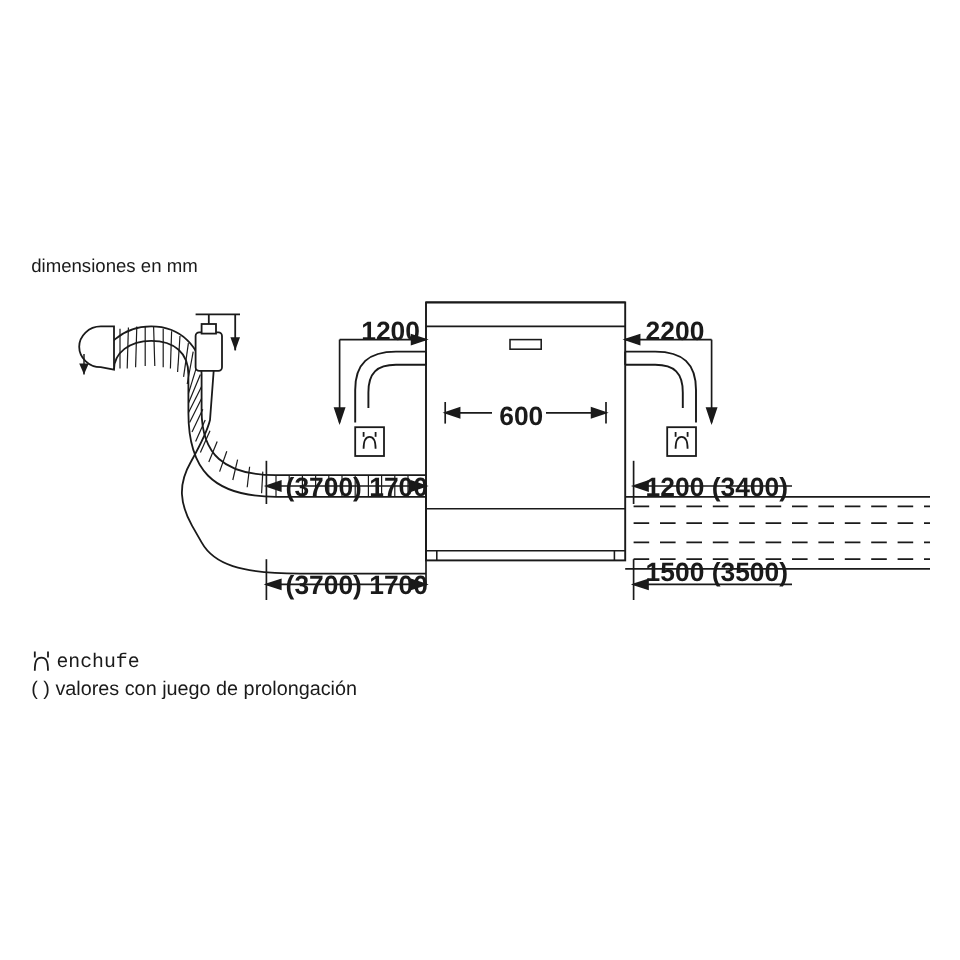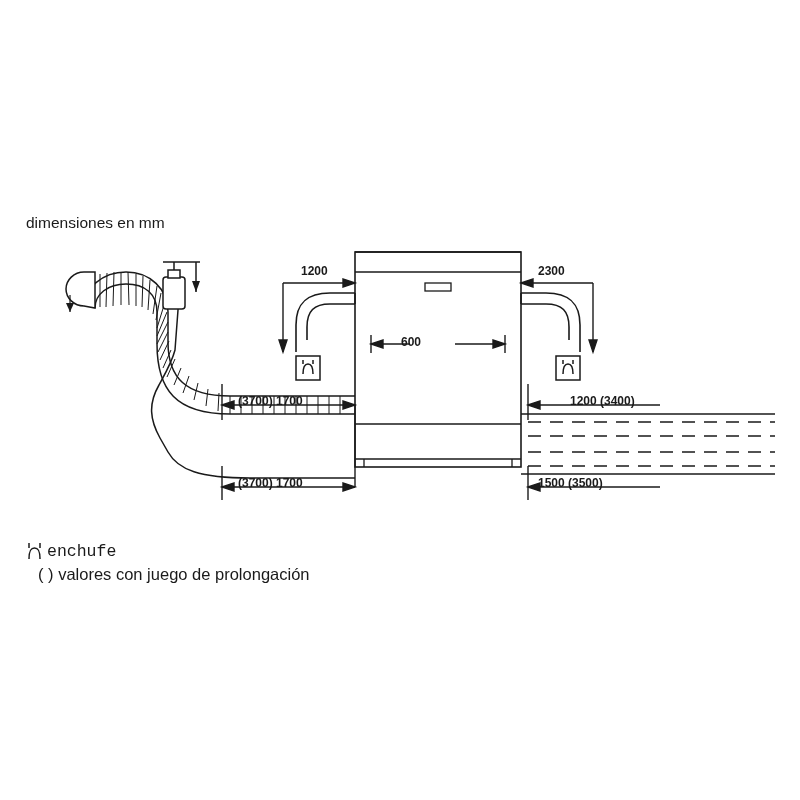--- a/index.html
+++ b/index.html
@@ -28,28 +28,28 @@
     color: #1a1a1a;
     white-space: nowrap;
     line-height: 1;
   }
   .title-label {
     font-size: 15.5px;
     left: 26px;
     top: 215px;
   }
   .dim-label {
-    font-size: 12px;
+    font-size: 22px;
     font-weight: bold;
   }
   .legend-label {
     font-size: 16.5px;
   }
   .legend-1 { left: 47px; top: 544px; font-family: Liberation Mono, monospace; }
-  .legend-2 { left: 26px; top: 566px; margin-left: 12px; }
+  .legend-2 { left: 26px; top: 566px; }
   svg { display: block; }
 </style>
 </head>
 <body>
 
 <div id="stage">
 
   <svg width="800" height="800" viewBox="0 0 800 800">
 
     <g fill="none" stroke="#1a1a1a">
@@ -215,31 +215,31 @@
       <line x1="196" y1="262" x2="196" y2="292"></line>
       <polygon points="196,292 192,281 200,281" fill="#1a1a1a" stroke="none"></polygon>
     </g>
 
   </svg>
 
   <div class="label title-label">dimensiones en mm</div>
 
   <div class="label dim-label" style="left:301px; top:265px;">1200</div>
 
-  <div class="label dim-label" style="left:538px; top:265px;">2300</div>
-
-  <div class="label dim-label" style="left:401px; top:336px;">600</div>
+  <div class="label dim-label" style="left:538px; top:265px;">2200</div>
+
+  <div class="label dim-label" style="left:416px; top:336px;">600</div>
 
   <div class="label dim-label" style="left:238px; top:395px;">(3700) 1700</div>
 
-  <div class="label dim-label" style="left:538px; top:395px;margin-left:32px;">1200 (3400)</div>
+  <div class="label dim-label" style="left:538px; top:395px;">1200 (3400)</div>
 
   <div class="label dim-label" style="left:238px; top:477px;">(3700) 1700</div>
 
-  <div class="label dim-label" style="left:538px; top:477px;">1500 (3500)</div>
+  <div class="label dim-label" style="left:538px; top:466px;">1500 (3500)</div>
 
   <svg width="26" height="22" style="position:absolute; left:24px; top:540px;">
     <g fill="none" stroke="#1a1a1a" stroke-width="1.5">
       <path d="M 5 19 C 5 10 7 8 10.5 8 C 14 8 16 10 16 19"></path>
       <line x1="5" y1="8" x2="5" y2="3"></line>
       <line x1="16" y1="8" x2="16" y2="3"></line>
     </g>
   </svg>
 
   <div class="label legend-label legend-1">enchufe</div>

